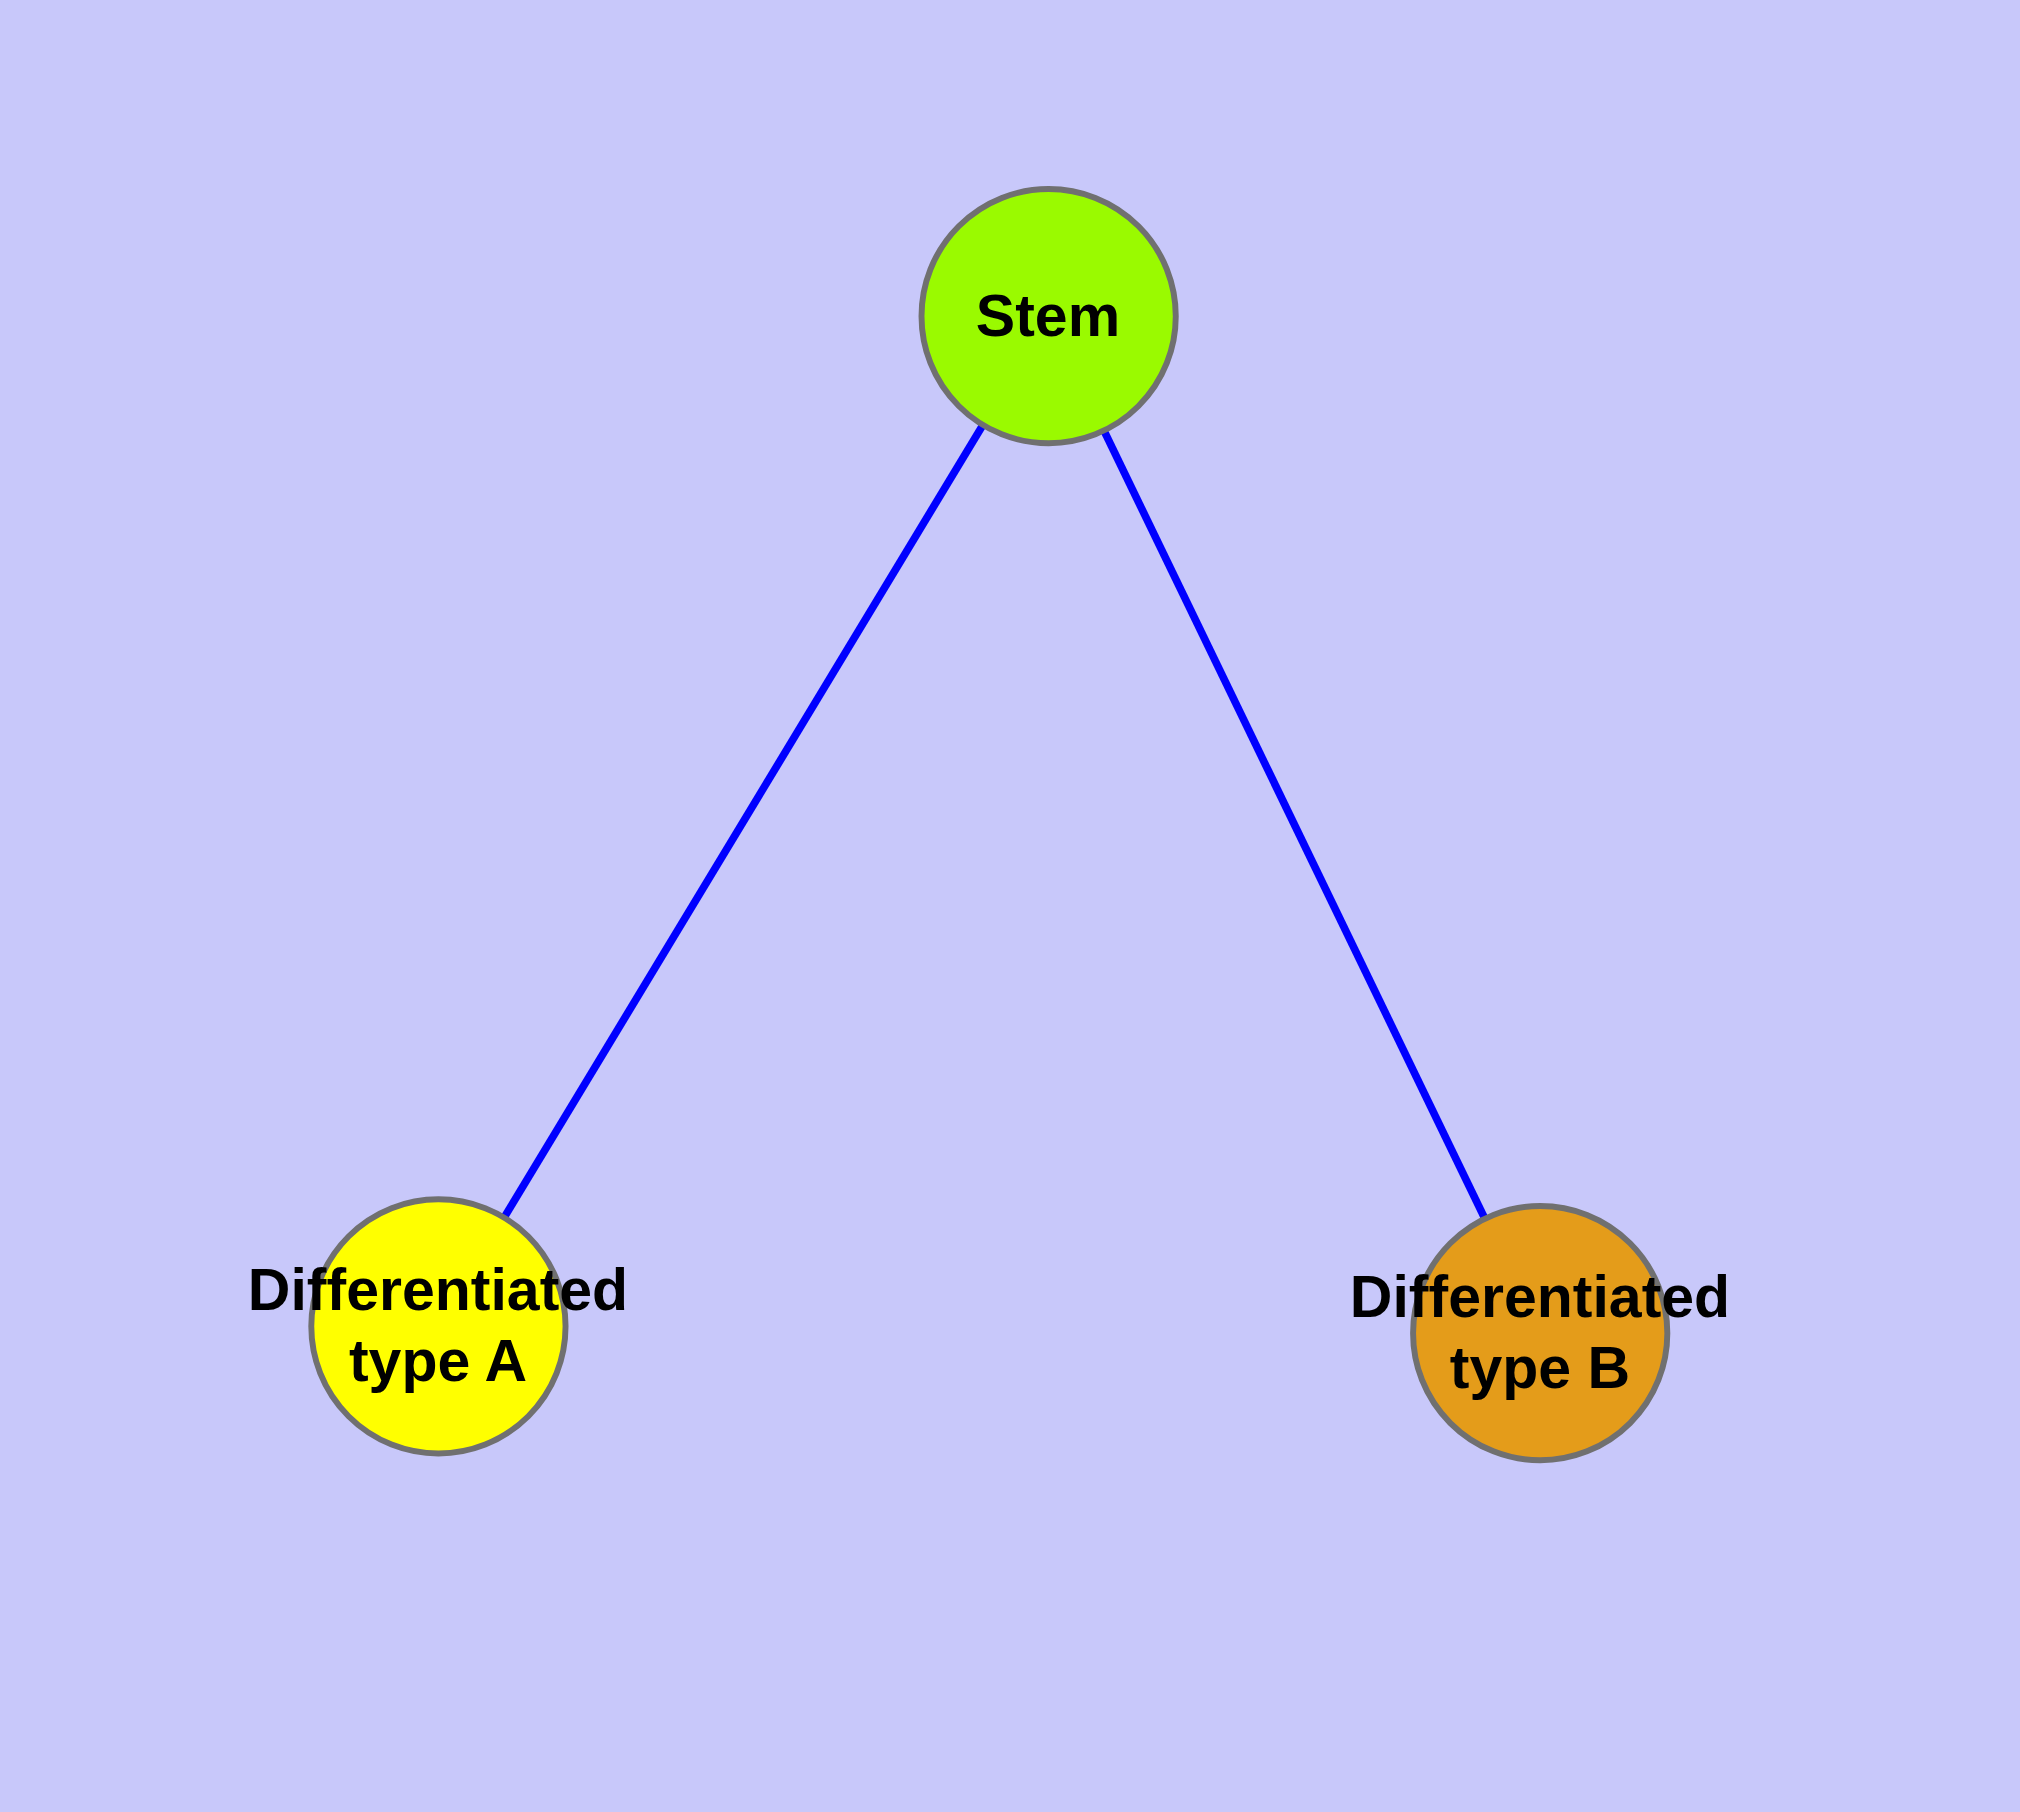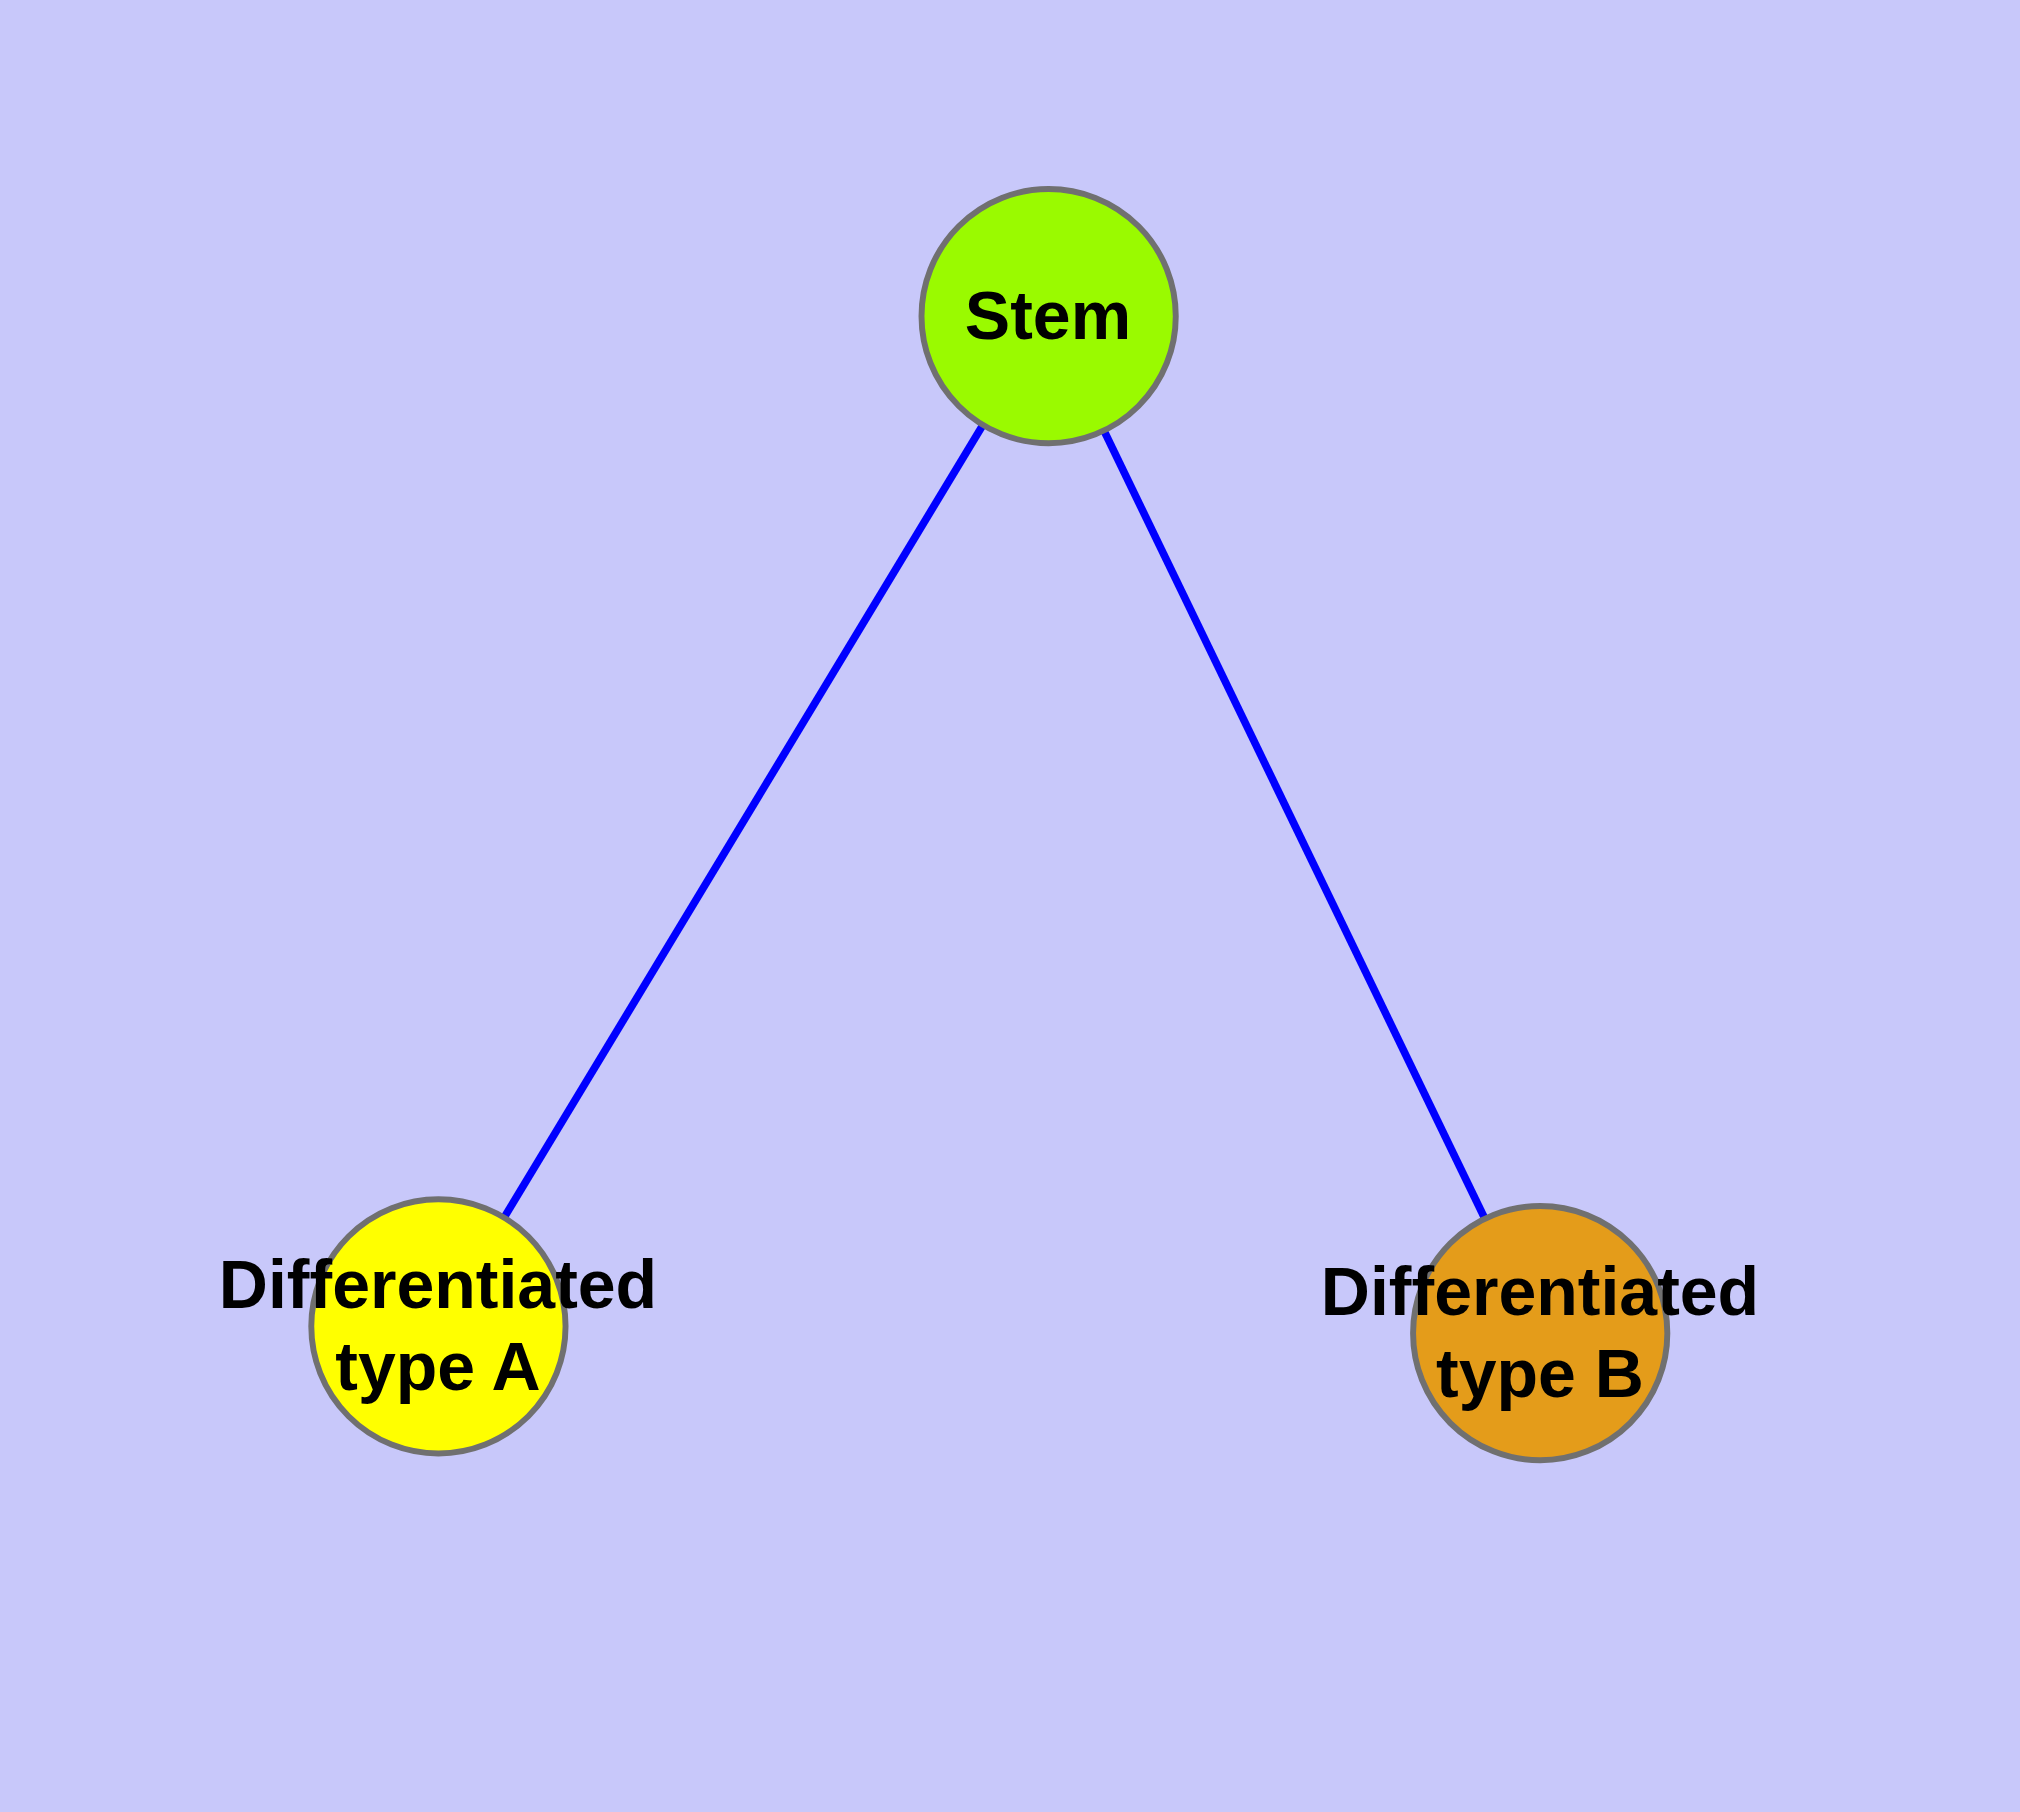--- a/index.html
+++ b/index.html
@@ -20,21 +20,21 @@
   }
   .edge {
     fill: none;
   }
   .node-label {
     position: absolute;
     transform: translate(-50%, -50%);
     white-space: pre-line;
     text-align: center;
     font-weight: bold;
-    font-size: 68px;
+    font-size: 59px;
     line-height: 1.2;
     letter-spacing: 0;
   }
 </style>
 </head>
 <body>
 
 <div class="stage" style="background: rgb(200, 200, 250);">
 
   <svg class="canvas" width="2021" height="1812" viewBox="0 0 2384 2138">

